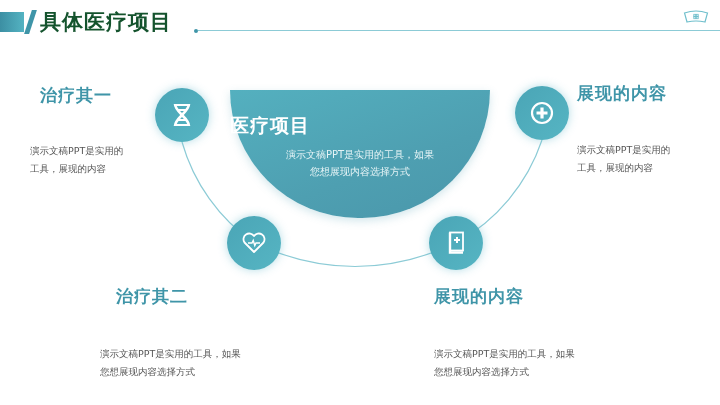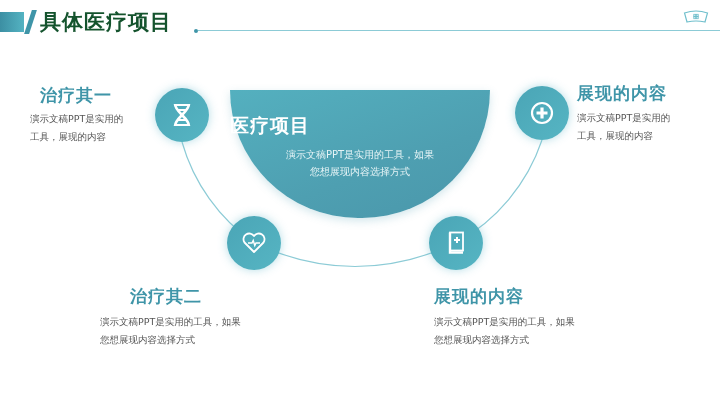--- a/index.html
+++ b/index.html
@@ -14,21 +14,21 @@
   .nurse-cap { left:683px; top:9px; }
   .half-disc { left:230px; top:90px; width:260px; height:128px; border-radius:0 0 130px 130px;
                background:linear-gradient(160deg,#54b0bf 0%,#4e9fb1 60%,#4a97ab 100%);
                box-shadow:0 3px 8px rgba(80,160,180,0.25); }
   .center-title { left:230px; top:113px; width:260px; text-align:left; color:#ffffff; font-size:19px; font-weight:bold; letter-spacing:1px; }
   .center-desc { left:240px; top:146px; width:240px; text-align:center; color:#e6f4f6; font-size:10px; line-height:17px; }
   .ring { left:0; top:0; }
   .node { width:54px; height:54px; border-radius:50%; background:linear-gradient(135deg,#4aa5b6,#56b5c3);
           box-shadow:0 0 10px rgba(90,180,200,0.45); display:flex; align-items:center; justify-content:center; }
   .item-title { font-size:17px; font-weight:bold; color:#3f95a8; letter-spacing:1px; line-height:22px; }
-  .item-desc { font-size:9.5px; color:#555555; line-height:18px; }
+  .item-desc { font-size:9.5px; color:#555555; line-height:18px;margin-top:32px; }
   .right { text-align:left; }
 </style>
 </head>
 <body>
 
 <div class="abs title-bar"></div>
 <div class="abs title-slash"></div>
 <div class="abs page-title">具体医疗项目</div>
 <div class="abs title-dot"></div>
 <div class="abs title-line"></div>
@@ -76,21 +76,21 @@
   <div>演示文稿PPT是实用的</div>
   <div>工具，展现的内容</div>
 </div>
 
 <div class="abs node" style="left:227px;top:216px;">
   <svg width="26" height="22" viewBox="0 0 26 22">
     <path d="M13 20 L3.5 10.5 A5.2 5.2 0 0 1 13 4 A5.2 5.2 0 0 1 22.5 10.5 Z" fill="none" stroke="#fff" stroke-width="1.8" stroke-linejoin="round"></path>
     <path d="M7 11 h4 l1.2 -2.5 l1.6 5 l1.2 -2.5 h4" fill="none" stroke="#fff" stroke-width="1.4"></path>
   </svg>
 </div>
-<div class="abs item-title right" style="left:130px;top:285px;width:148px;">治疗其二</div>
+<div class="abs item-title right" style="left:116px;top:285px;width:148px;">治疗其二</div>
 <div class="abs item-desc right" style="left:100px;top:313px;width:178px;">
   <div>演示文稿PPT是实用的工具，如果</div>
   <div>您想展现内容选择方式</div>
 </div>
 
 <div class="abs node" style="left:429px;top:216px;">
   <svg width="18" height="24" viewBox="0 0 18 24">
     <rect x="3" y="1.5" width="13" height="18" fill="none" stroke="#fff" stroke-width="1.8"></rect>
     <path d="M3 1.5 v20 h13" fill="none" stroke="#fff" stroke-width="2.4"></path>
     <path d="M10 6 v6 M7 9 h6" stroke="#fff" stroke-width="2"></path>

